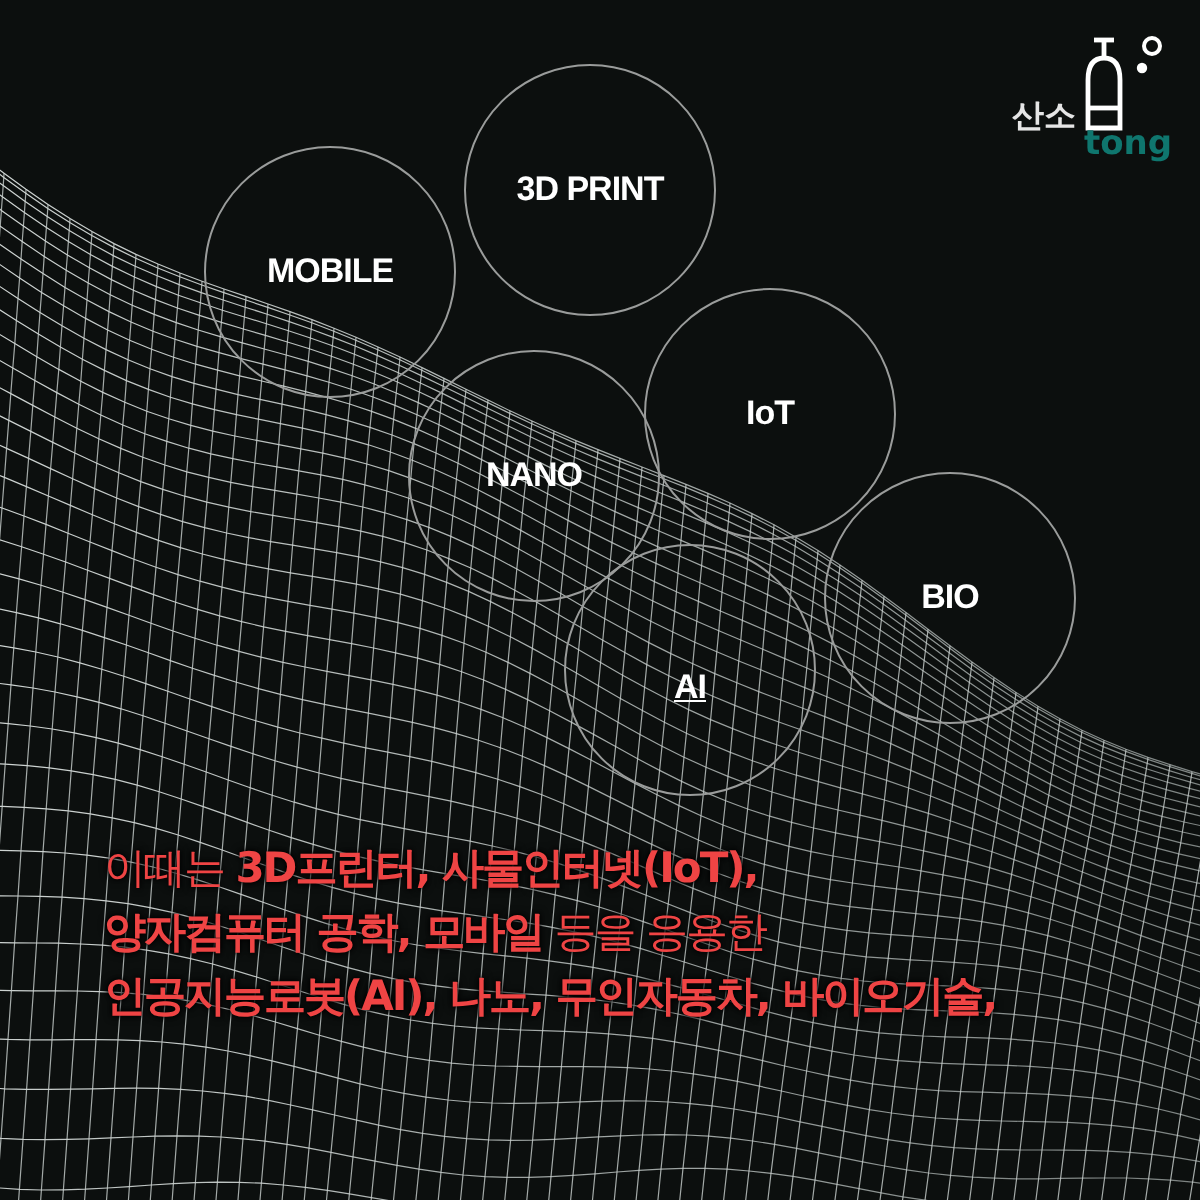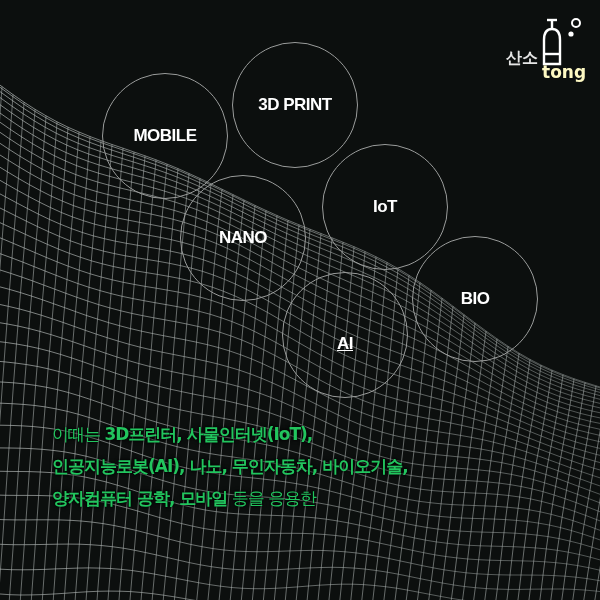--- a/index.html
+++ b/index.html
@@ -2,22 +2,22 @@
 <html><head>
 <meta charset="utf-8">
 <style>
   html,body{margin:0;padding:0;background:#0c0f0e;}
   #stage{position:relative;width:600px;height:600px;overflow:hidden;background:#0c0f0e;font-family:"DejaVu Sans","Liberation Sans",sans-serif;}
   svg.mesh{position:absolute;left:0;top:0;}
   .circle{position:absolute;width:126px;height:126px;border:1px solid #9a9c9b;border-radius:50%;box-sizing:border-box;display:flex;align-items:center;justify-content:center;}
   .circle span{color:#fff;font-weight:bold;font-size:17px;letter-spacing:-0.5px;font-family:"Liberation Sans",sans-serif;}
   .logo{position:absolute;left:500px;top:18px;width:90px;height:66px;}
   .logo .ko{position:absolute;left:6px;top:30px;color:#e5e5e5;font-weight:bold;font-size:16px;font-family:"DejaVu Sans",sans-serif;}
-  .logo .en{position:absolute;left:42px;top:44px;color:#fef9c3;font-weight:bold;font-size:17px;font-family:"DejaVu Sans",sans-serif;}
-  .caption{position:absolute;left:52px;top:418px;color:#22c55e;font-size:17px;line-height:32px;letter-spacing:-1px;font-family:"DejaVu Sans",sans-serif;text-shadow:0 0 4px #000,0 0 2px #000;}
+  .logo .en{position:absolute;left:42px;top:44px;color:#0f766e;font-weight:bold;font-size:17px;font-family:"DejaVu Sans",sans-serif;}
+  .caption{position:absolute;left:52px;top:418px;color:#ef4444;font-size:21px;line-height:32px;letter-spacing:-1px;font-family:"DejaVu Sans",sans-serif;text-shadow:0 0 4px #000,0 0 2px #000;}
   .caption b{font-weight:bold;}
   .caption .n{font-weight:normal;}
 </style>
 </head>
 <body>
 
 <div id="stage">
 
   <svg class="mesh" width="600" height="600" viewBox="0 0 600 600">
     <defs>
@@ -123,27 +123,27 @@
         <path d="M618.0 392.3L617.9 393.1L617.6 394.8L617.2 397.1L616.7 399.9L616.1 403.2L615.5 407.0L614.8 411.1L614.0 415.7L613.2 420.6L612.4 425.9L611.4 431.5L610.4 437.5L609.4 443.7L608.3 450.3L607.2 457.1L606.0 464.2L604.8 471.4L603.5 479.0L602.2 486.7L600.9 494.6L599.5 502.7L598.1 511.0L596.6 519.6L595.1 528.5L593.5 537.6L592.0 547.2L590.3 557.2L588.7 567.7L587.0 578.6L585.3 590.1L583.5 602.0L581.7 614.3L579.9 627.0L578.0 640.0"></path>
         <path d="M629.0 395.7L628.9 396.5L628.6 398.0L628.2 400.2L627.7 402.9L627.1 406.0L626.5 409.5L625.8 413.5L625.0 417.9L624.2 422.7L623.4 427.9L622.4 433.5L621.4 439.5L620.4 445.8L619.3 452.5L618.2 459.5L617.0 466.8L615.8 474.4L614.5 482.2L613.2 490.2L611.9 498.4L610.5 506.7L609.1 515.2L607.6 523.8L606.1 532.6L604.5 541.6L603.0 550.8L601.3 560.3L599.7 570.2L598.0 580.4L596.3 591.1L594.5 602.3L592.7 613.9L590.9 626.1L589.0 638.6"></path>
         <path d="M640.0 399.3L639.9 400.0L639.6 401.5L639.2 403.5L638.7 406.0L638.1 408.9L637.5 412.2L636.8 416.0L636.0 420.3L635.2 424.9L634.4 430.0L633.4 435.5L632.4 441.5L631.4 447.8L630.3 454.6L629.2 461.8L628.0 469.3L626.8 477.1L625.5 485.2L624.2 493.5L622.9 502.0L621.5 510.6L620.1 519.2L618.6 528.0L617.1 536.8L615.5 545.6L614.0 554.6L612.3 563.7L610.7 573.0L609.0 582.6L607.3 592.5L605.5 603.0L603.7 613.9L601.9 625.3L600.0 637.3"></path>
       </g>
   </svg>
 
   <div>
     <div class="circle" style="left:102px;top:73px;justify-content:center;">
         <span>MOBILE</span>
       </div>
-    <div class="circle" style="left:232px;top:42px;">
+    <div class="circle" style="left:232px;top:32px;">
         <span>3D PRINT</span>
       </div>
     <div class="circle" style="left:322px;top:144px;">
         <span>IoT</span>
       </div>
-    <div class="circle" style="left:180px;top:175px;">
+    <div class="circle" style="left:204px;top:175px;">
         <span>NANO</span>
       </div>
     <div class="circle" style="left:282px;top:272px;">
         <span style="margin-top:18px;text-decoration:underline;">AI</span>
       </div>
     <div class="circle" style="left:412px;top:236px;">
         <span>BIO</span>
       </div>
   </div>
 
@@ -157,16 +157,16 @@
       </g>
       <circle cx="76" cy="5" r="4" stroke="#fff" stroke-width="2" fill="none"></circle>
       <circle cx="71" cy="16" r="2.6" fill="#fff"></circle>
     </svg>
     <span class="ko">산소</span>
     <span class="en">tong</span>
   </div>
 
   <div class="caption">
     <div><span class="n">이때는 </span><b>3D프린터, 사물인터넷(IoT),</b></div>
+    <div><b>양자컴퓨터 공학, 모바일</b><span class="n"> 등을 응용한</span></div>
     <div><b>인공지능로봇(AI), 나노, 무인자동차, 바이오기술,</b></div>
-    <div><b>양자컴퓨터 공학, 모바일</b><span class="n"> 등을 응용한</span></div>
   </div>
 </div>
 
 </body></html>

